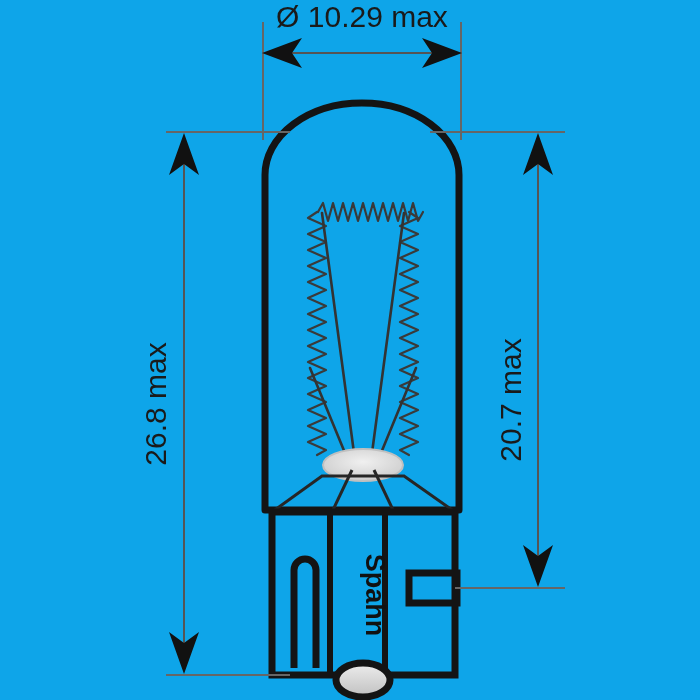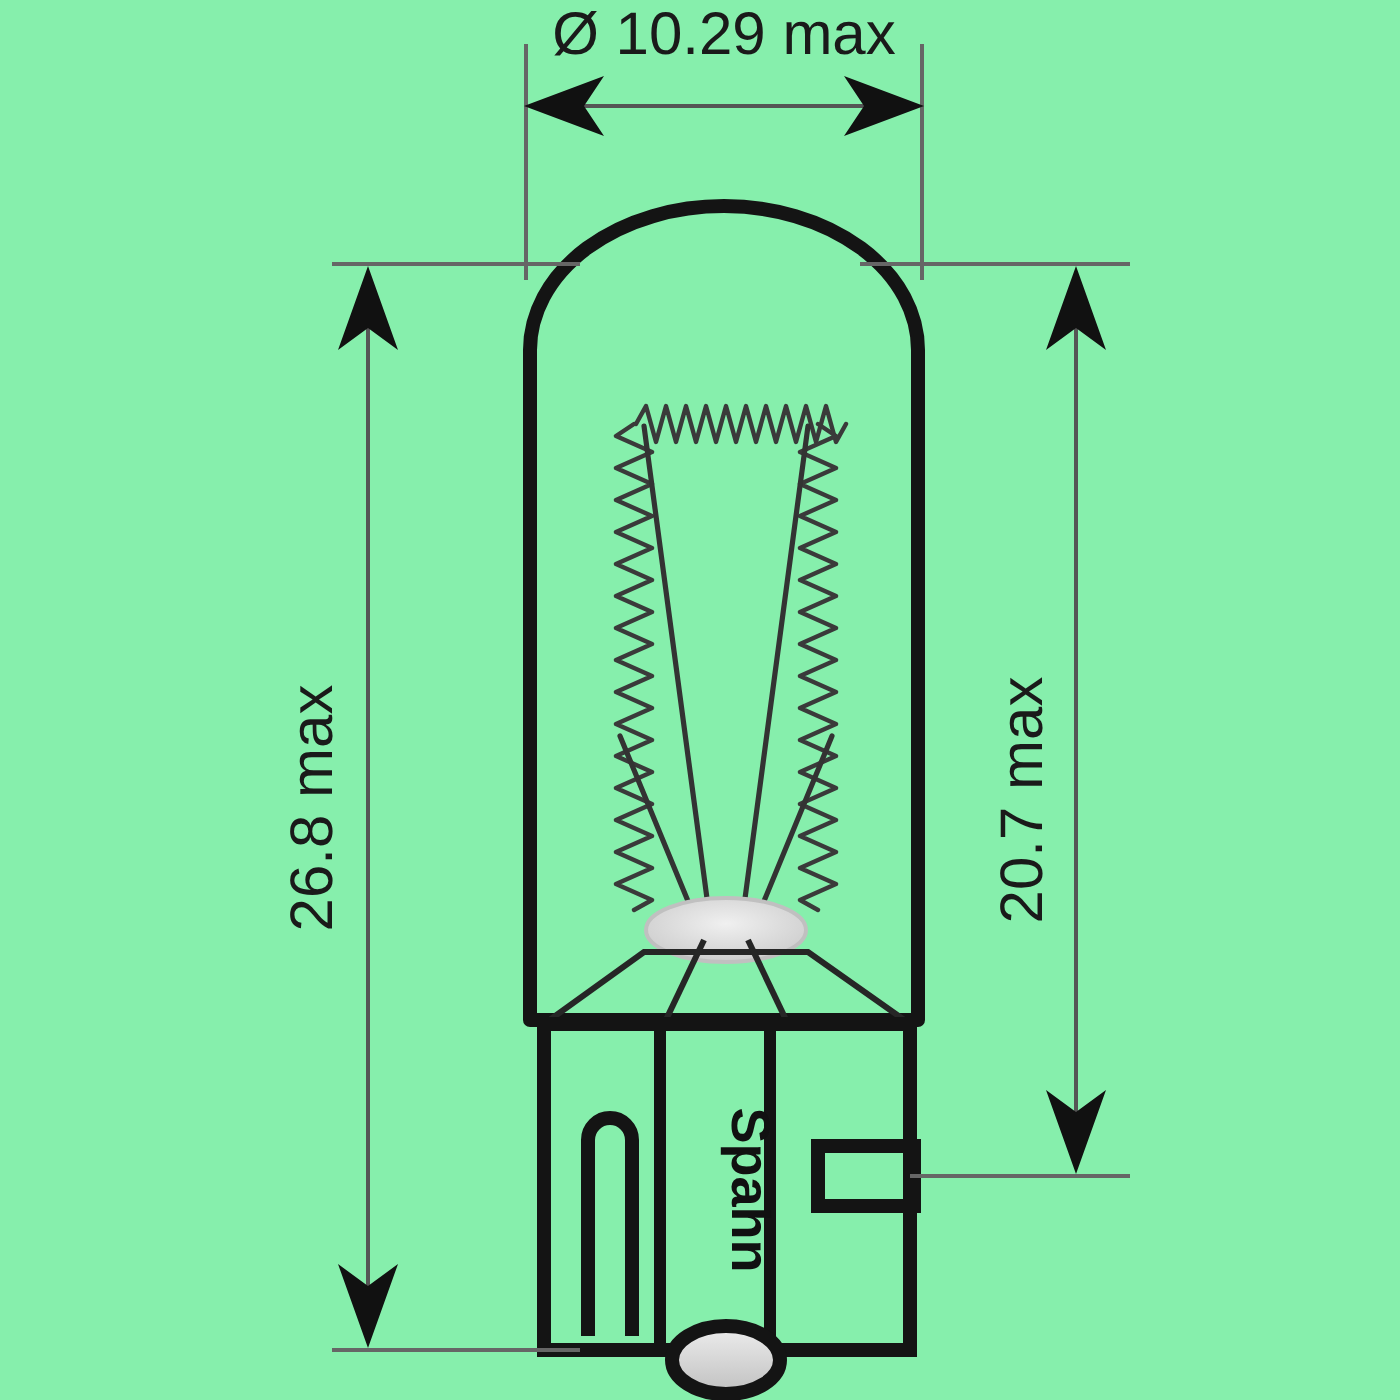--- a/index.html
+++ b/index.html
@@ -7,21 +7,21 @@
     padding: 0;
     background: #ffffff;
   }
   body {
     font-family: "Liberation Sans", sans-serif;
   }
   #drawing-root {
     position: relative;
     width: 700px;
     height: 700px;
-    background: #86efac;
+    background: #0ea5e9;
     overflow: hidden;
   }
   #drawing-svg {
     position: absolute;
     left: 0;
     top: 0;
     width: 700px;
     height: 700px;
     display: block;
   }

